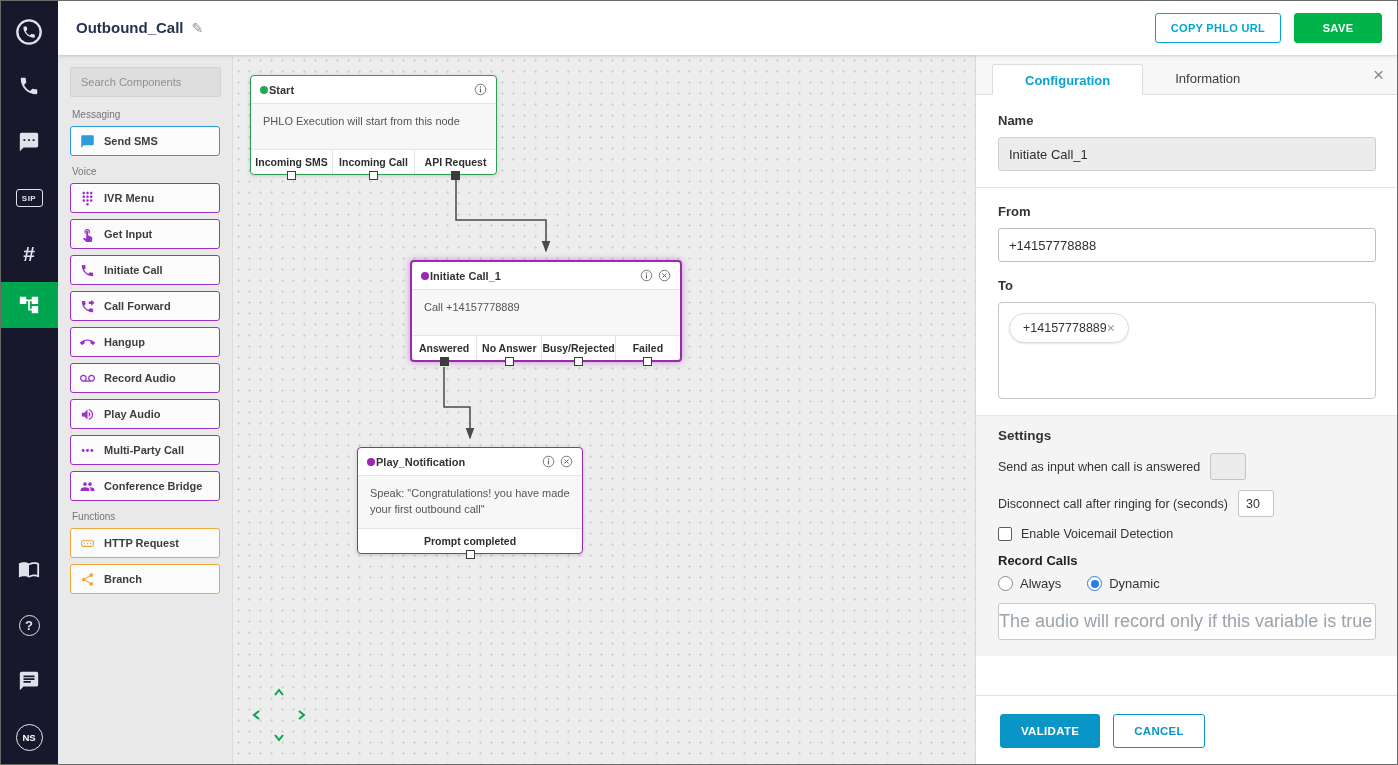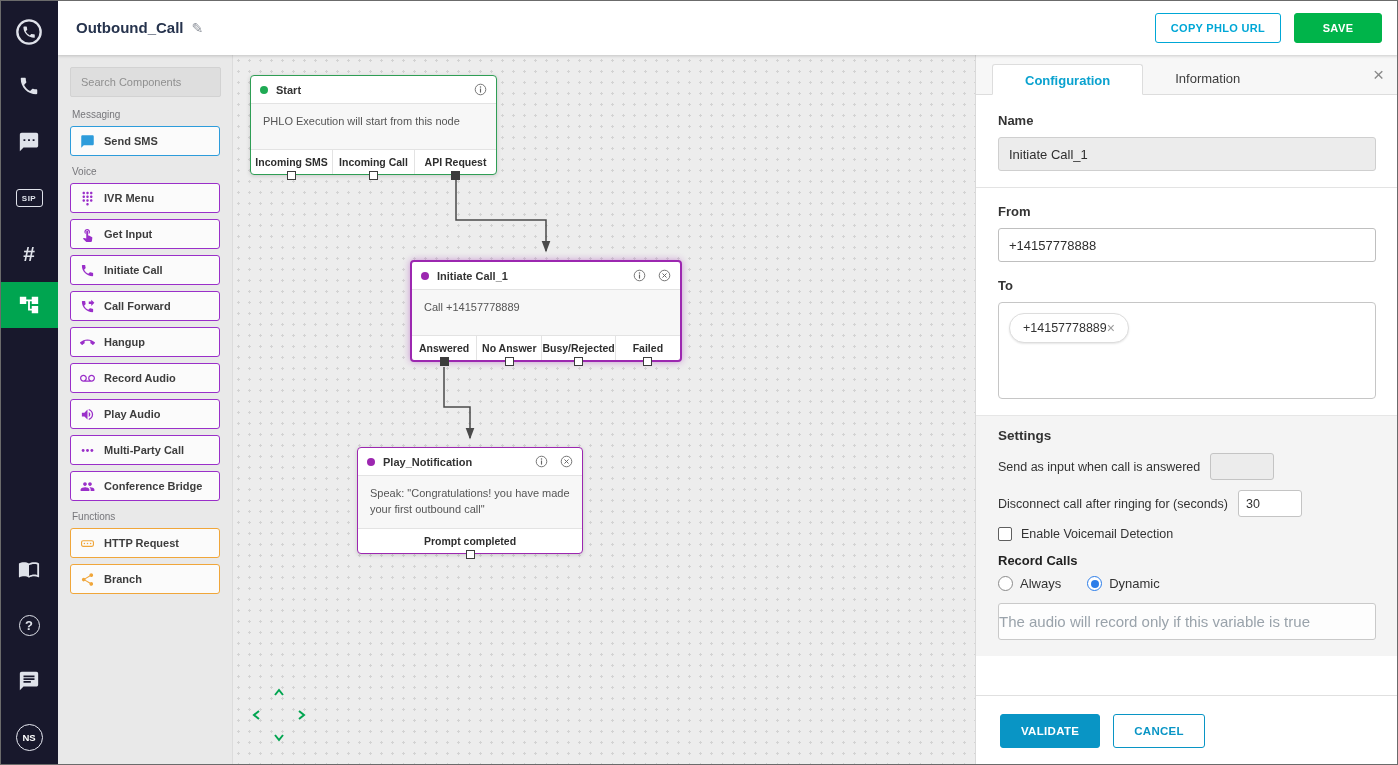--- a/index.html
+++ b/index.html
@@ -43,21 +43,21 @@
 
   
   .canvas { position:absolute; left:233px; top:55px; width:742px; bottom:0; background-color:#ededed;
             background-image:radial-gradient(circle, #d3d3d3 1px, rgba(0,0,0,0) 1.2px); background-size:11px 11px; }
   .wires { position:absolute; left:0; top:0; width:100%; height:100%; }
 
   .node { position:absolute; background:#fff; border-radius:4px; box-shadow:0 1px 4px rgba(0,0,0,.15); }
   .node-start    { left:17px;  top:20px;  width:247px; border:1px solid #2f9e55; }
   .node-initiate { left:177px; top:205px; width:272px; border:2px solid #9c27b0; box-shadow:0 0 7px rgba(156,39,176,.45); }
   .node-play     { left:124px; top:392px; width:226px; border:1px solid #9c27b0; }
-  .node-header { display:flex; align-items:center; gap:8px; height:27px; padding:0 9px; }
+  .node-header { display:flex; align-items:center; gap:1px; height:27px; padding:0 9px; }
   .dot { width:8px; height:8px; border-radius:50%; flex:0 0 auto; }
   .dot-green { background:#1faa54; } .dot-purple { background:#9c27b0; }
   .node-title { font-size:11px; font-weight:bold; color:#333; flex:1; }
   .node-icon { color:#666; display:flex; cursor:pointer; margin-left:4px; }
   .node-icon svg { width:13px; height:13px; }
   .node-body { background:#f7f7f7; border-top:1px solid #e3e3e3; padding:10px 12px; font-size:11px; color:#555; min-height:46px; line-height:1.45; }
   .node-outputs { display:flex; height:25px; border-top:1px solid #e3e3e3; }
   .output { flex:1; position:relative; display:flex; align-items:center; justify-content:center; font-size:10.5px; font-weight:bold; color:#2e2e2e; }
   .output + .output { border-left:1px solid #e3e3e3; }
   .port { position:absolute; bottom:-6px; left:calc(50% - 4.5px); width:9px; height:9px; background:#fff; border:1.5px solid #3c3c3c; }
@@ -81,30 +81,30 @@
   .text-input { width:100%; height:34px; border:1px solid #bfbfbf; border-radius:3px; padding:0 10px; font-size:13px; color:#2e2e2e; font-family:inherit; background:#fff; }
   .input-gray { background:#ececec; border-color:#cfcfcf; }
   .divider { border:none; border-top:1px solid #e3e3e3; margin:16px -22px; }
   .fgroup { margin-bottom:16px; }
   .to-box { width:100%; height:97px; border:1px solid #c6c6c6; border-radius:4px; padding:10px; background:#fff; }
   .chip { display:inline-flex; align-items:center; height:30px; padding:0 13px; border:1px solid #ddd; border-radius:16px; background:#fff; box-shadow:0 1px 2px rgba(0,0,0,.1); font-size:12.5px; color:#333; }
   .chip-x { color:#999; font-size:14px; cursor:pointer; }
   .settings-block { margin:14px -22px 0; padding:12px 22px 16px; background:#f4f4f4; border-top:1px solid #e6e6e6; }
   .settings-title { font-size:13.5px; font-weight:bold; color:#333; margin-bottom:10px; }
   .setting-row { display:flex; align-items:center; margin:10px 0; font-size:12.5px; color:#333; }
-  .mini-input { width:64px; height:27px; border:1px solid #c4c4c4; border-radius:3px; margin-left:10px; background:#ececec; font-size:12.5px; padding:0 7px; font-family:inherit; color:#333; }
+  .mini-input { width:36px; height:27px; border:1px solid #c4c4c4; border-radius:3px; margin-left:10px; background:#ececec; font-size:12.5px; padding:0 7px; font-family:inherit; color:#333; }
   .mini-input.white { background:#fff; }
   .checkbox { width:14px; height:14px; border:1.5px solid #5f5f5f; border-radius:2px; background:#fff; margin-right:9px; flex:0 0 auto; cursor:pointer; }
   .record-title { font-size:13px; font-weight:bold; color:#222; margin:12px 0 8px; }
   .radio-row { display:flex; gap:26px; margin-bottom:12px; }
   .radio-option { display:flex; align-items:center; gap:7px; font-size:13px; color:#333; cursor:pointer; }
   .radio { width:15px; height:15px; border:1.5px solid #8b8b8b; border-radius:50%; position:relative; background:#fff; flex:0 0 auto; }
   .radio.checked { border-color:#2b7de9; }
   .radio.checked::after { content:""; position:absolute; inset:2.5px; border-radius:50%; background:#2b7de9; }
-  .record-input { width:100%; height:37px; border:1px solid #c9c9c9; border-radius:3px; padding:0 0; font-size:15px; font-family:inherit; background:#fdfdfd; color:#333; }
+  .record-input { width:100%; height:37px; border:1px solid #c9c9c9; border-radius:3px; padding:0 0; font-size:18px; font-family:inherit; background:#fdfdfd; color:#333; }
   .record-input::placeholder { color:#9aa3ab; }
   .config-footer { position:absolute; left:0; right:0; bottom:0; height:70px; border-top:1px solid #e0e0e0; background:#fff; display:flex; align-items:center; padding:0 24px; gap:13px; }
   .btn-validate { height:34px; padding:8px 20px; background:#0995c5; border:1px solid #0995c5; color:#fff; font-size:11.5px; font-weight:bold; border-radius:3px; letter-spacing:.3px; font-family:inherit; cursor:pointer; }
   .btn-cancel { height:34px; padding:0 20px; background:#fff; border:1px solid #0995c5; color:#0995c5; font-size:11.5px; font-weight:bold; border-radius:3px; letter-spacing:.3px; font-family:inherit; cursor:pointer; }
 </style>
 </head>
 <body>
 
 <div class="frame"></div>
 

